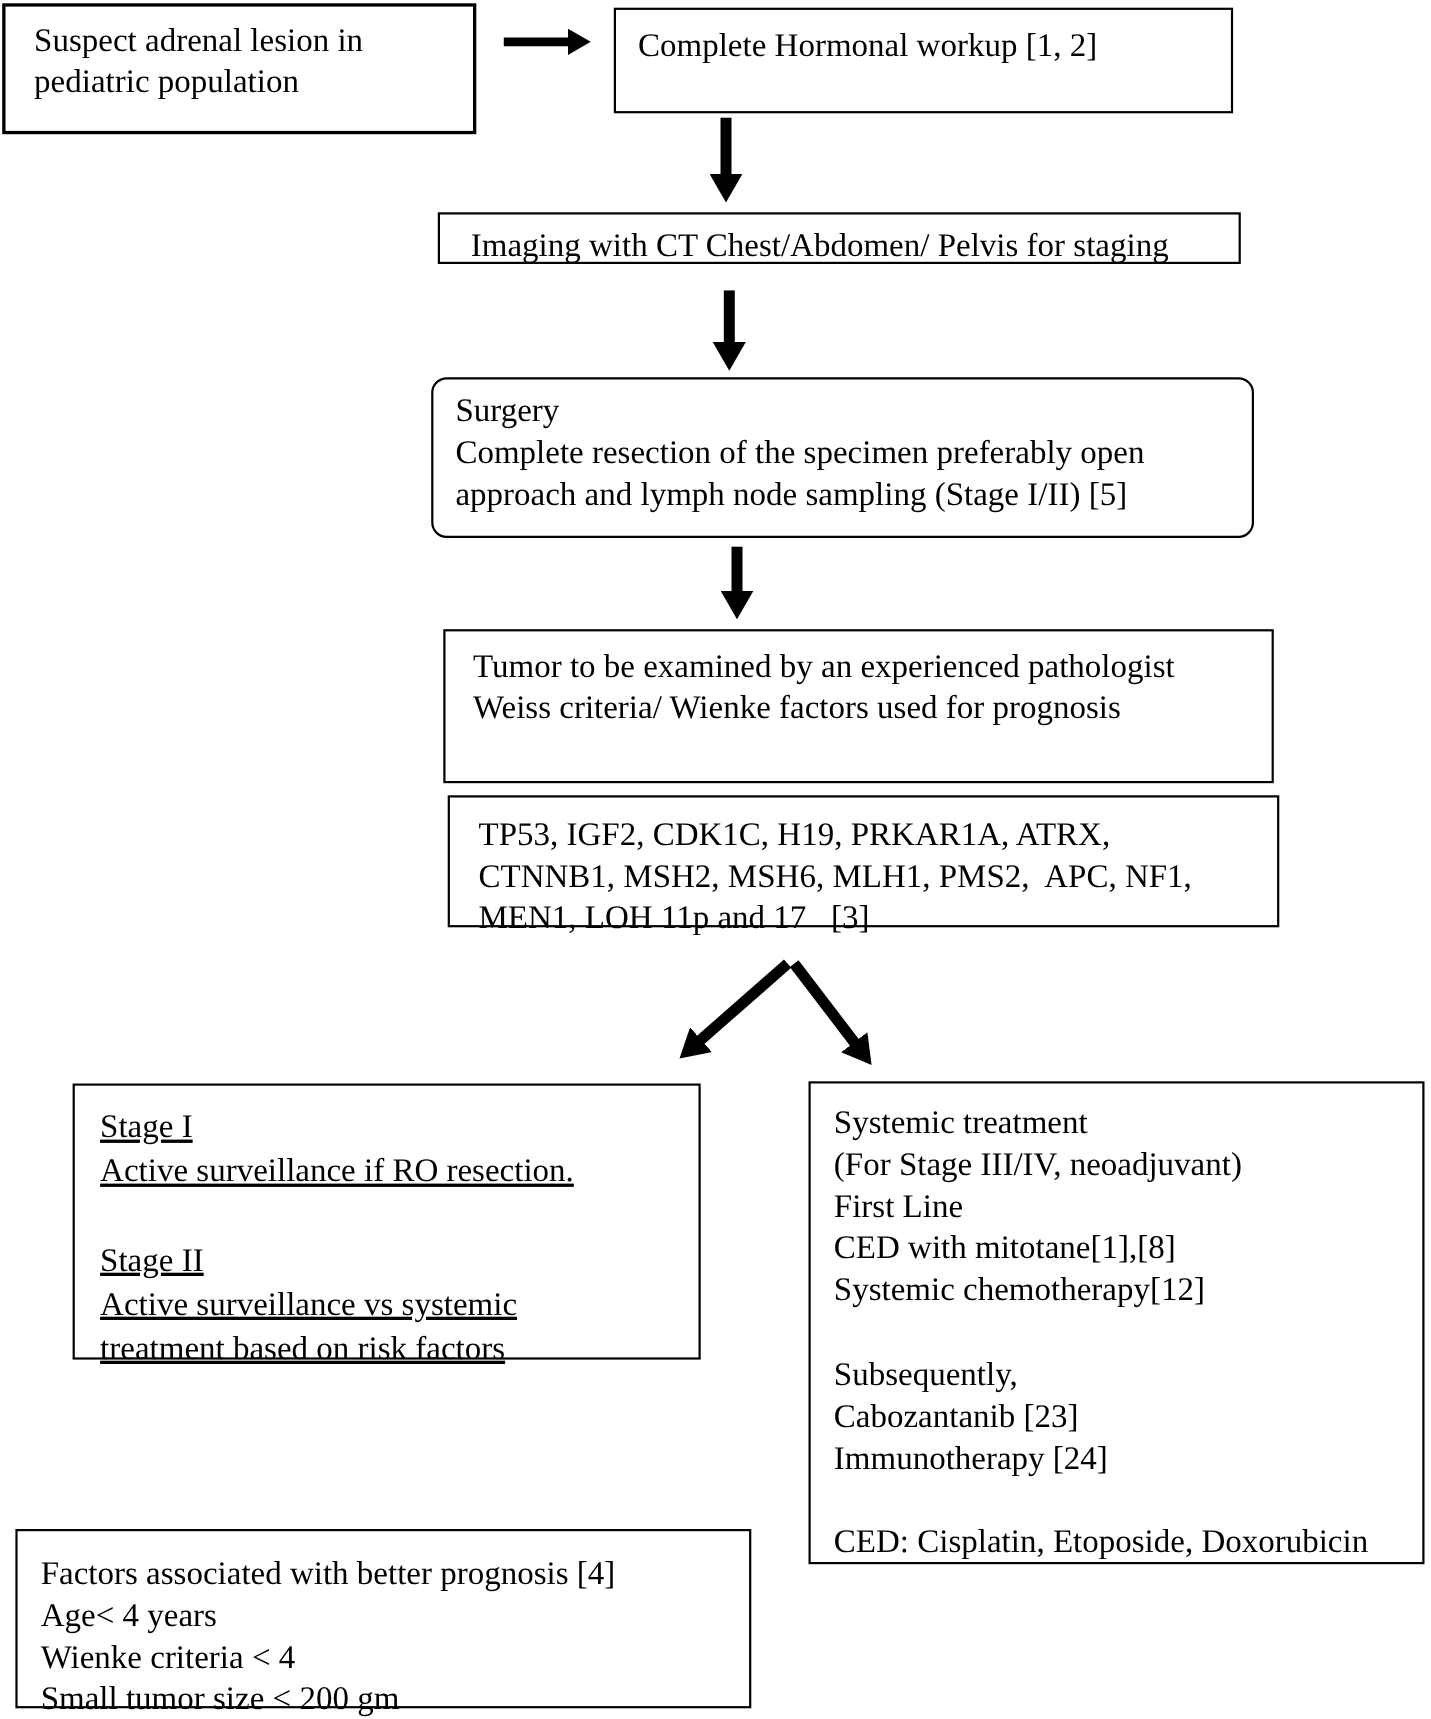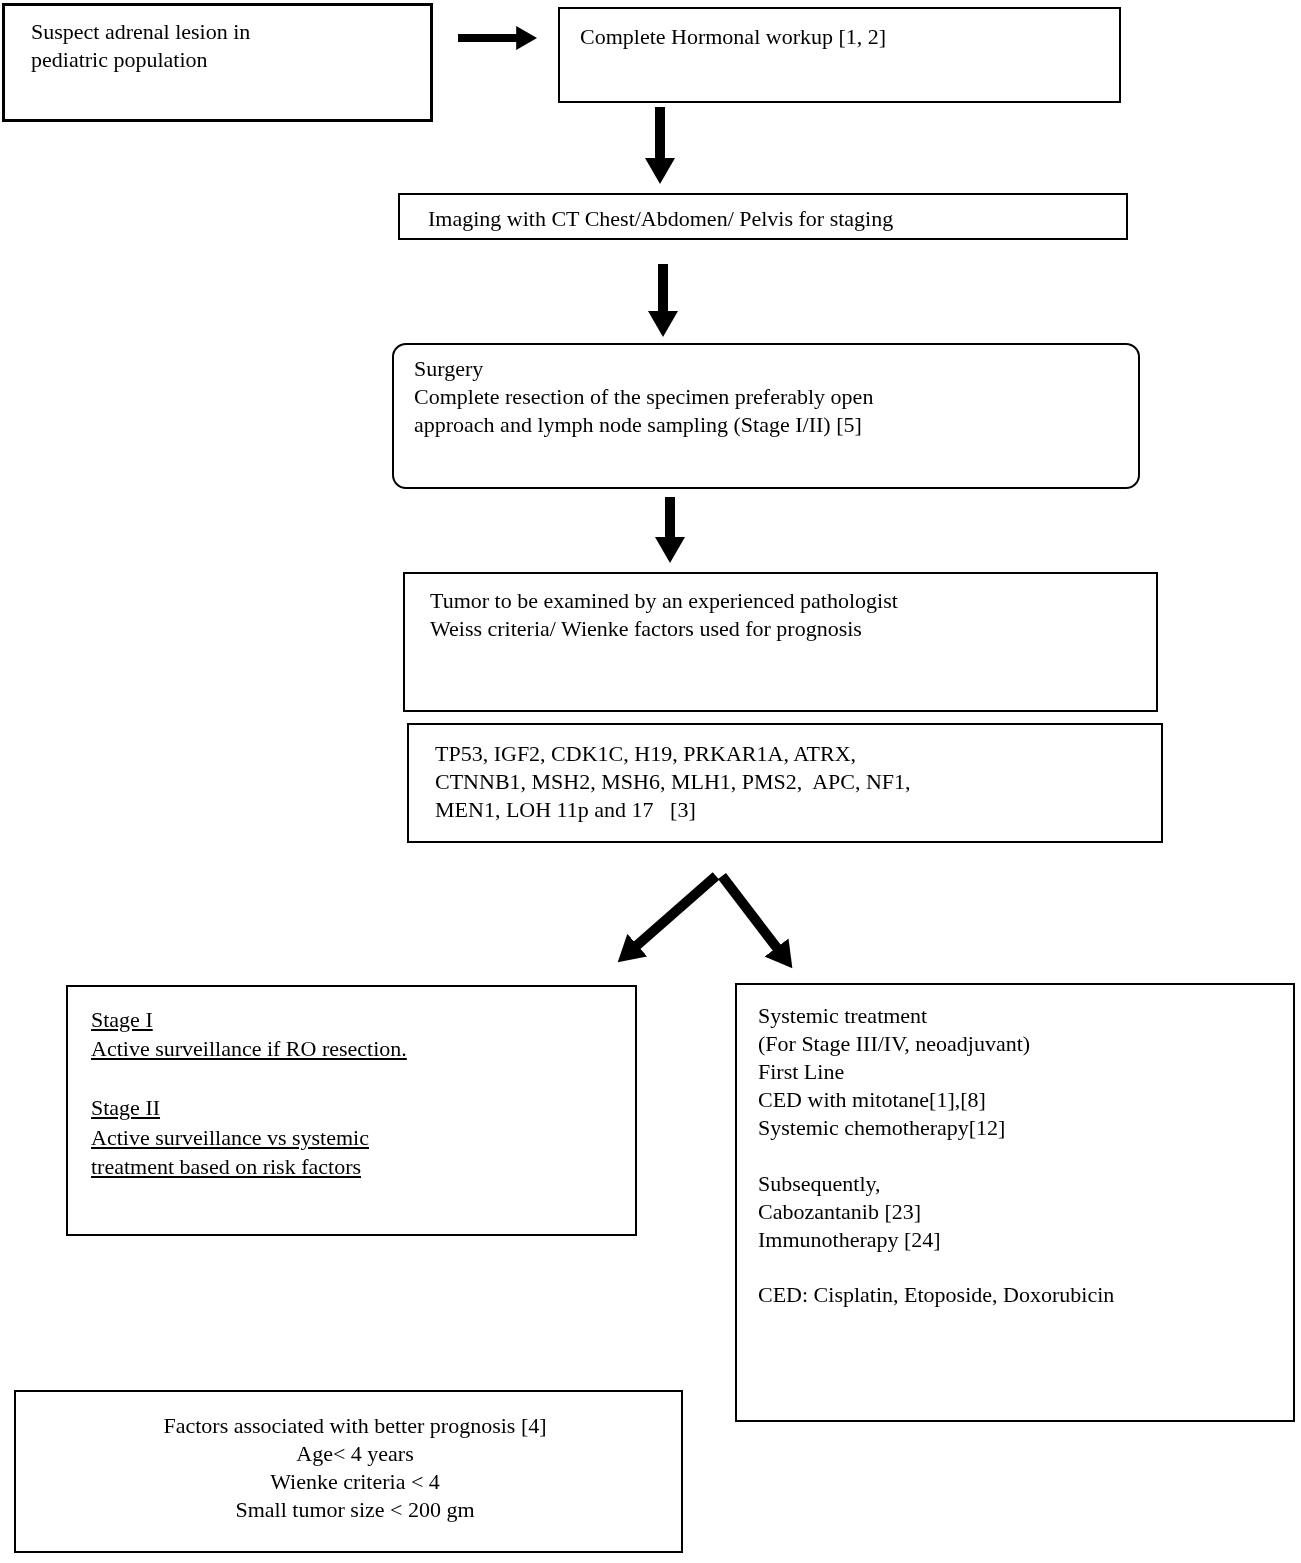--- a/index.html
+++ b/index.html
@@ -6,42 +6,42 @@
     margin: 0;
     padding: 0;
     background: #ffffff;
   }
   #canvas {
     position: relative;
     width: 1301px;
     height: 1563px;
     background: #ffffff;
     font-family: "Liberation Serif", "DejaVu Serif", serif;
-    font-size: 22px;
+    font-size: 30px;
     line-height: 1.27;
     color: #000000;
     overflow: hidden;
   }
   .node {
     position: absolute;
     box-sizing: border-box;
     border: 2px solid #000000;
     background: #ffffff;
     white-space: pre-wrap;
     color: #000000;
   }
   .n-suspect   { left: 2px;   top: 3px;    width: 431px; height: 119px; border-width: 3px; padding: 12px 14px 0 26px; }
   .n-workup    { left: 558px; top: 7px;    width: 563px; height: 96px;  padding: 14px 10px 0 20px; }
   .n-imaging   { left: 398px; top: 193px;  width: 730px; height: 47px;  padding: 10px 10px 0 28px; }
   .n-surgery   { left: 392px; top: 343px;  width: 748px; height: 146px; padding: 10px 14px 0 20px; border-radius: 14px; }
   .n-pathology { left: 403px; top: 572px;  width: 755px; height: 140px; padding: 13px 14px 0 25px; }
   .n-genes     { left: 407px; top: 723px;  width: 756px; height: 120px; padding: 15px 14px 0 26px; }
   .n-stage     { left: 66px;  top: 985px;  width: 571px; height: 251px; padding: 18px 14px 0 23px; line-height: 1.34; text-decoration: underline; }
   .n-systemic  { left: 735px; top: 983px;  width: 560px; height: 439px; padding: 17px 6px 0 21px;  }
-  .n-factors   { left: 14px;  top: 1390px; width: 669px; height: 163px; padding: 20px 8px 0 21px; text-align: center;  }
+  .n-factors   { left: 14px;  top: 1390px; width: 669px; height: 163px; padding: 20px 8px 0 21px;  }
   .overlay {
     position: absolute;
     left: 0;
     top: 0;
     pointer-events: none;
   }
   .overlay line { stroke: #000000; }
 </style>
 </head>
 <body>

